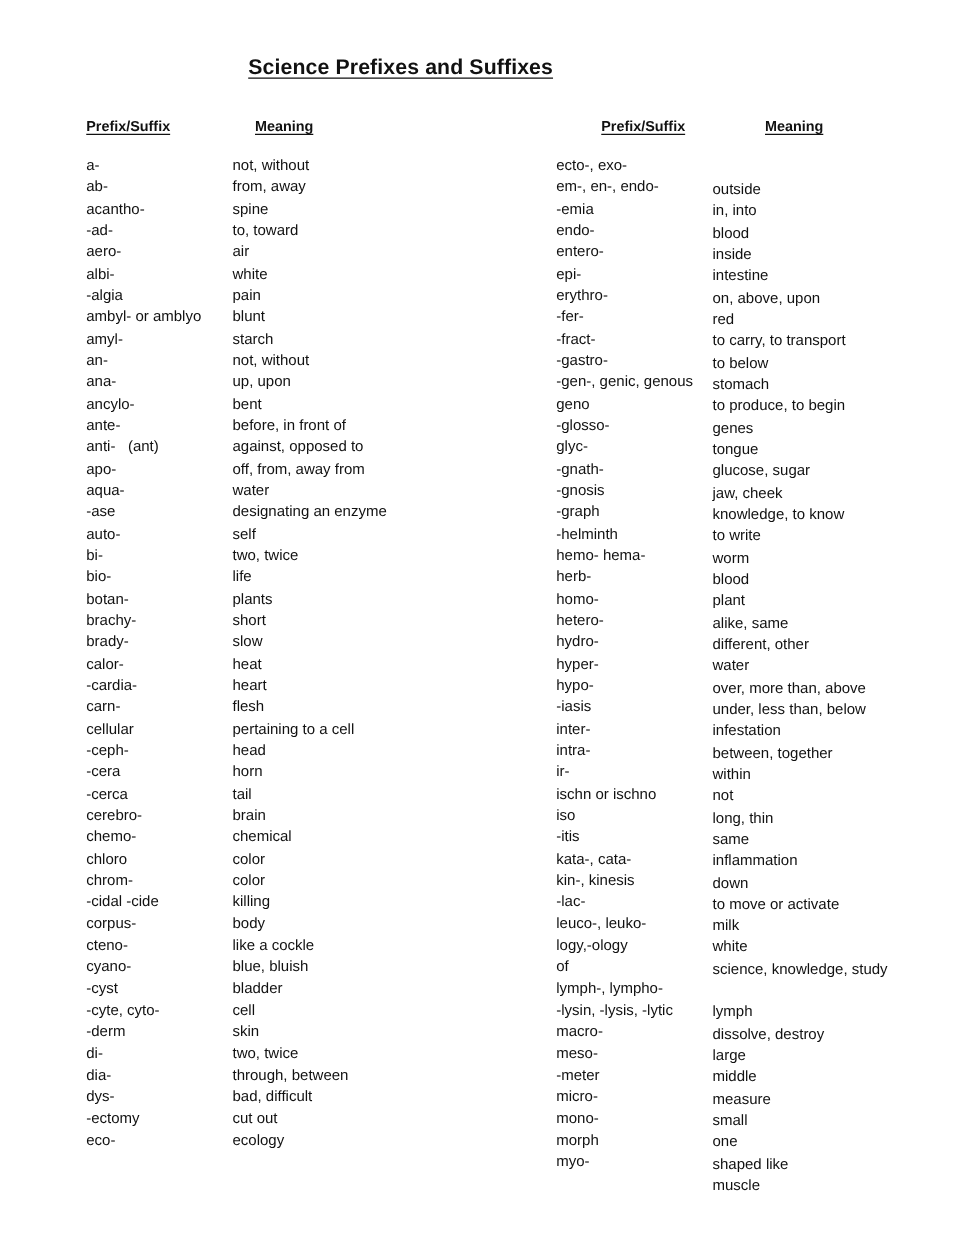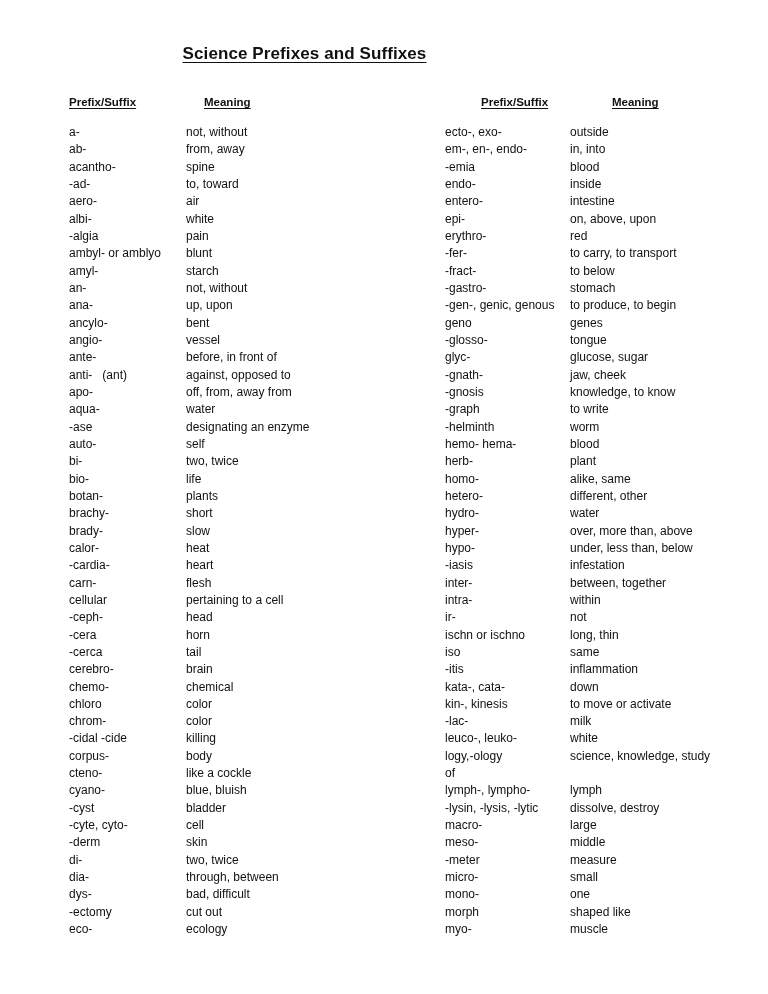--- a/index.html
+++ b/index.html
@@ -17,21 +17,21 @@
   }
   .page {
     position: relative;
     width: 768px;
     height: 994px;
     box-sizing: border-box;
     overflow: hidden;
   }
   .doc-title {
     position: absolute;
-    left: 0;
+    left: 16px;
     top: 44px;
     width: 609px;
     text-align: center;
     font-size: 17px;
     font-weight: bold;
     letter-spacing: 0.1px;
     text-decoration: underline;
     text-underline-offset: 3px;
   }
   .col-headers {
@@ -75,21 +75,21 @@
   }
   .term, .meaning {
     position: absolute;
     top: 0;
     font-size: 12px;
     white-space: pre;
   }
   .col-left .term    { left: 0px; }
   .col-left .meaning { left: 117px; }
   .col-right .term    { left: 0px; text-align: right; }
-  .col-right .meaning { left: 125px; }
+  .col-right .meaning { left: 125px; margin-top: 19px; }
 </style>
 </head>
 <body>
 
 <div class="page">
 
   <div class="doc-title">Science Prefixes and Suffixes</div>
 
   <div class="col-headers">
     <span class="hdr-lp">Prefix/Suffix</span>
@@ -142,24 +142,20 @@
         </div>
         <div class="row">
           <span class="term">ana-</span>
           <span class="meaning">up, upon</span>
         </div>
         <div class="row">
           <span class="term">ancylo-</span>
           <span class="meaning">bent</span>
         </div>
         <div class="row">
-          <span class="term">angio-</span>
-          <span class="meaning">vessel</span>
-        </div>
-        <div class="row">
           <span class="term">ante-</span>
           <span class="meaning">before, in front of</span>
         </div>
         <div class="row">
           <span class="term">anti-   (ant)</span>
           <span class="meaning">against, opposed to</span>
         </div>
         <div class="row">
           <span class="term">apo-</span>
           <span class="meaning">off, from, away from</span>

